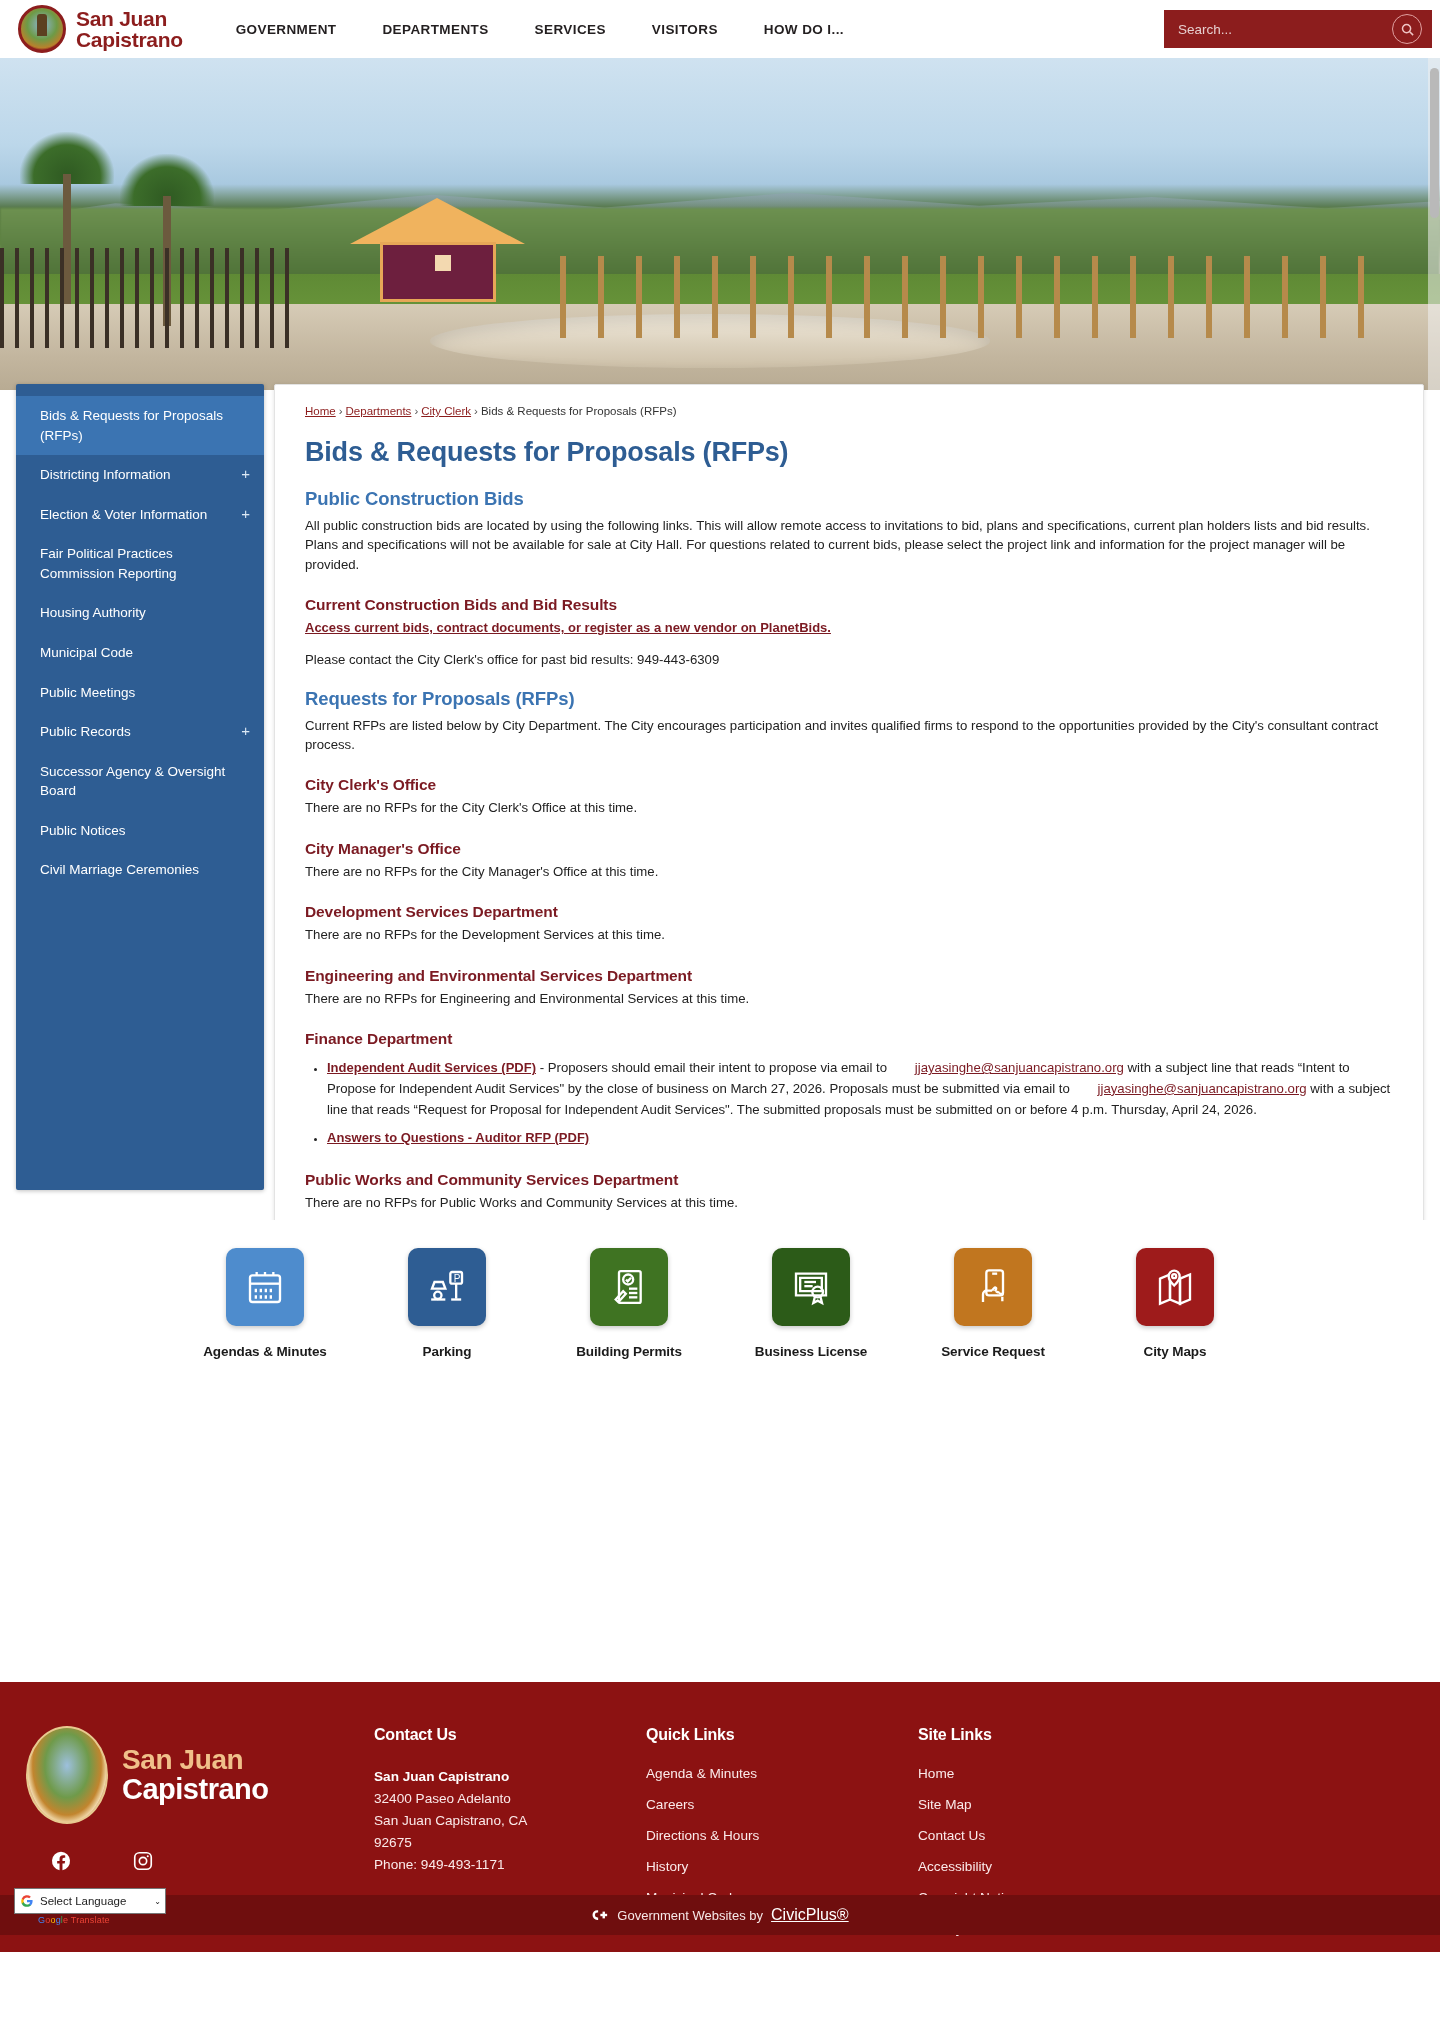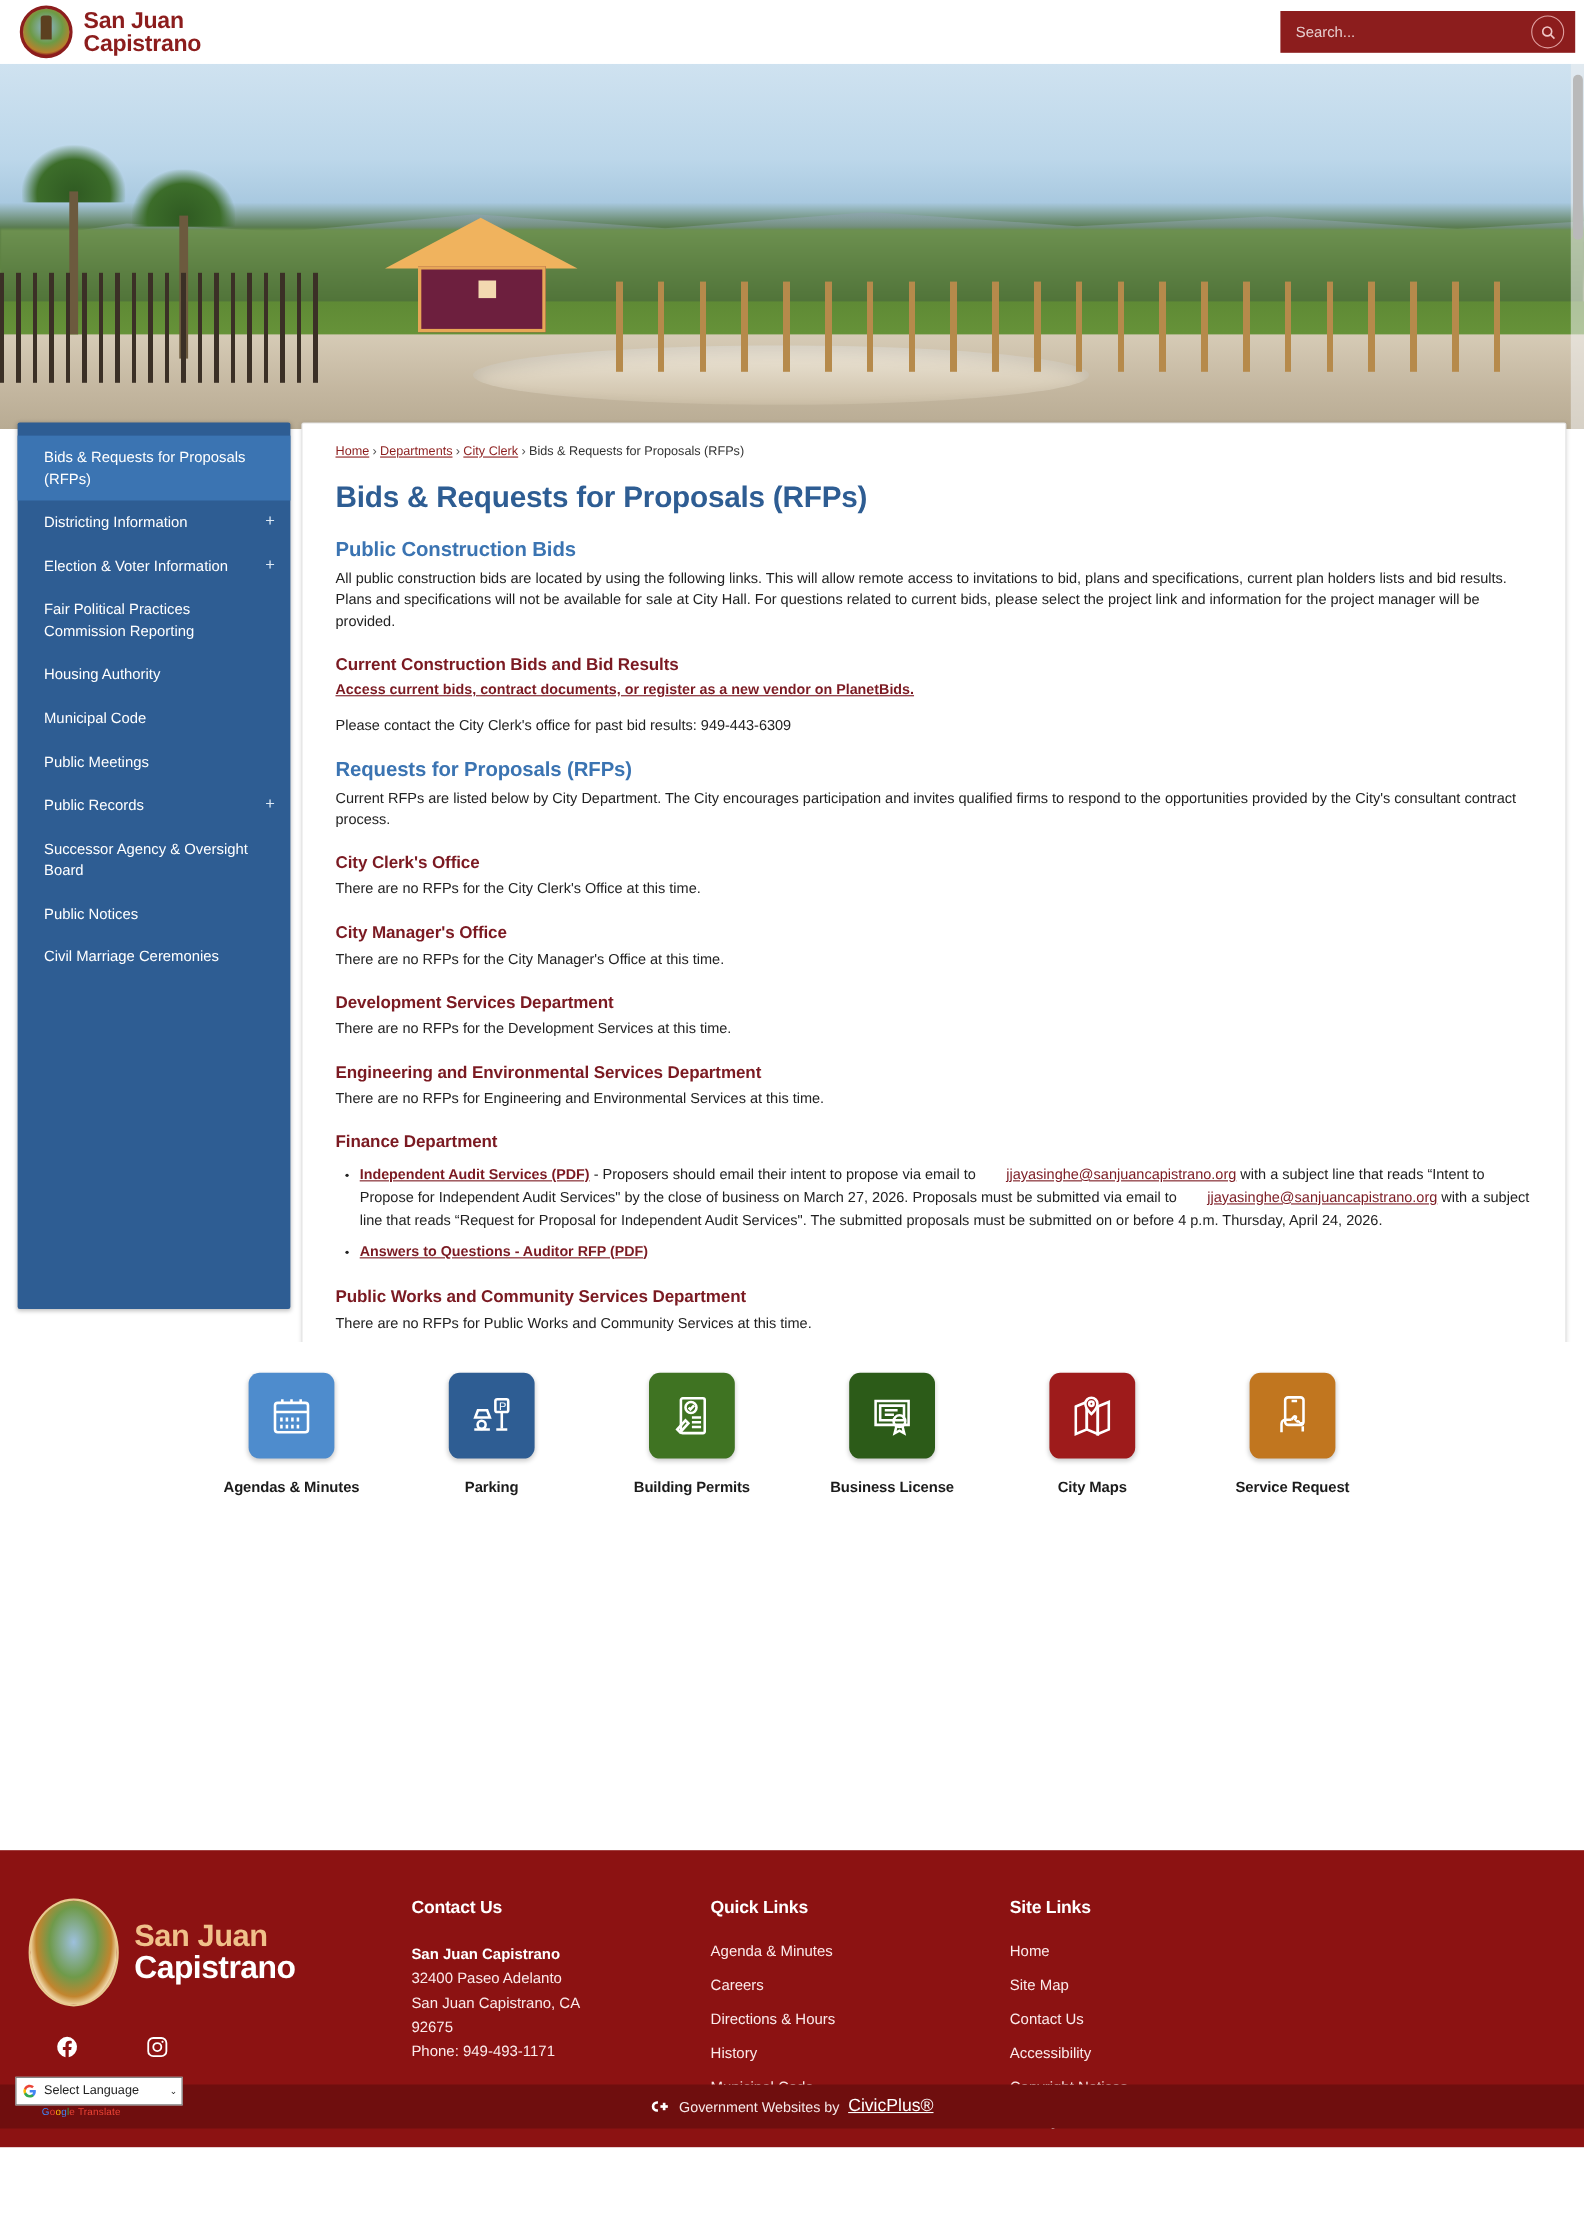--- a/index.html
+++ b/index.html
@@ -358,20 +358,27 @@
 
 <div class="header">
   <div class="brand">
     <div class="seal"></div>
     <div>
       <div class="brand-name">San Juan</div>
       <div class="brand-name">Capistrano</div>
     </div>
   </div>
 
+  <nav class="nav">
+    <div class="nav-item">GOVERNMENT</div>
+    <div class="nav-item">DEPARTMENTS</div>
+    <div class="nav-item">SERVICES</div>
+    <div class="nav-item">VISITORS</div>
+    <div class="nav-item">HOW DO I...</div>
+  </nav>
 
   <div class="search-wrap">
     <input class="search-input" type="text" placeholder="Search..." style="">
     <div class="search-btn">
       <svg width="15" height="15" viewBox="0 0 24 24" fill="none" stroke="#f0c5c5" stroke-width="2.4">
         <circle cx="10.5" cy="10.5" r="6.5"></circle>
           <line x1="15.6" y1="15.6" x2="21" y2="21"></line>
       </svg>
     </div>
   </div>
@@ -547,43 +554,43 @@
           <line x1="8" y1="9" x2="15" y2="9"></line>
             <line x1="8" y1="11.5" x2="13" y2="11.5"></line>
           <circle cx="16" cy="15" r="3.2"></circle>
             <path d="M14.4 17.6l-1 4 2.6-1.4 2.6 1.4-1-4"></path>
         </svg>
       </div>
       <div class="ql-label">Business License</div>
     </div>
 
     <div class="ql">
+      <div class="ql-tile" style="background:#c1761f">
+        <svg width="40" height="40" viewBox="0 0 24 24" fill="none" stroke="#fff" stroke-width="1.4">
+          <rect x="8" y="2" width="10" height="15" rx="1.6"></rect>
+            <line x1="11.5" y1="4" x2="14.5" y2="4"></line>
+          <path d="M6 21v-4.5c0-1.4 1-2.3 2-2.3h3.5"></path>
+          <path d="M11.5 14.2c.6-1 1.5-2.3 2.2-1.8.6.4 0 1.4-.5 2.2"></path>
+          <path d="M14 15.5c.6-.8 1.6-.6 1.6.4M16 16.5c.6-.7 1.6-.5 1.6.5M17.6 17.8v2.8"></path>
+        </svg>
+      </div>
+      <div class="ql-label">Service Request</div>
+    </div>
+
+    <div class="ql">
       <div class="ql-tile" style="background:#9e1b1b">
         <svg width="40" height="40" viewBox="0 0 24 24" fill="none" stroke="#fff" stroke-width="1.4">
           <path d="M3 7l6-2.5v15L3 22z"></path>
             <path d="M9 4.5l6 2.5v15l-6-2.5z"></path>
             <path d="M15 7l6-2.5v15L15 22z"></path>
           <path d="M11.5 2.2a3.3 3.3 0 0 1 3.3 3.3c0 2.4-3.3 5.6-3.3 5.6S8.2 7.9 8.2 5.5a3.3 3.3 0 0 1 3.3-3.3z" fill="#9e1b1b"></path>
           <circle cx="11.5" cy="5.5" r="1.2"></circle>
         </svg>
       </div>
       <div class="ql-label">City Maps</div>
-    </div>
-
-    <div class="ql">
-      <div class="ql-tile" style="background:#c1761f">
-        <svg width="40" height="40" viewBox="0 0 24 24" fill="none" stroke="#fff" stroke-width="1.4">
-          <rect x="8" y="2" width="10" height="15" rx="1.6"></rect>
-            <line x1="11.5" y1="4" x2="14.5" y2="4"></line>
-          <path d="M6 21v-4.5c0-1.4 1-2.3 2-2.3h3.5"></path>
-          <path d="M11.5 14.2c.6-1 1.5-2.3 2.2-1.8.6.4 0 1.4-.5 2.2"></path>
-          <path d="M14 15.5c.6-.8 1.6-.6 1.6.4M16 16.5c.6-.7 1.6-.5 1.6.5M17.6 17.8v2.8"></path>
-        </svg>
-      </div>
-      <div class="ql-label">Service Request</div>
     </div>
   </div>
 
   <footer class="footer">
     <div class="footer-inner">
 
       <div class="f-brand">
         <div class="f-brandrow">
           <div class="f-seal"></div>
           <div>

